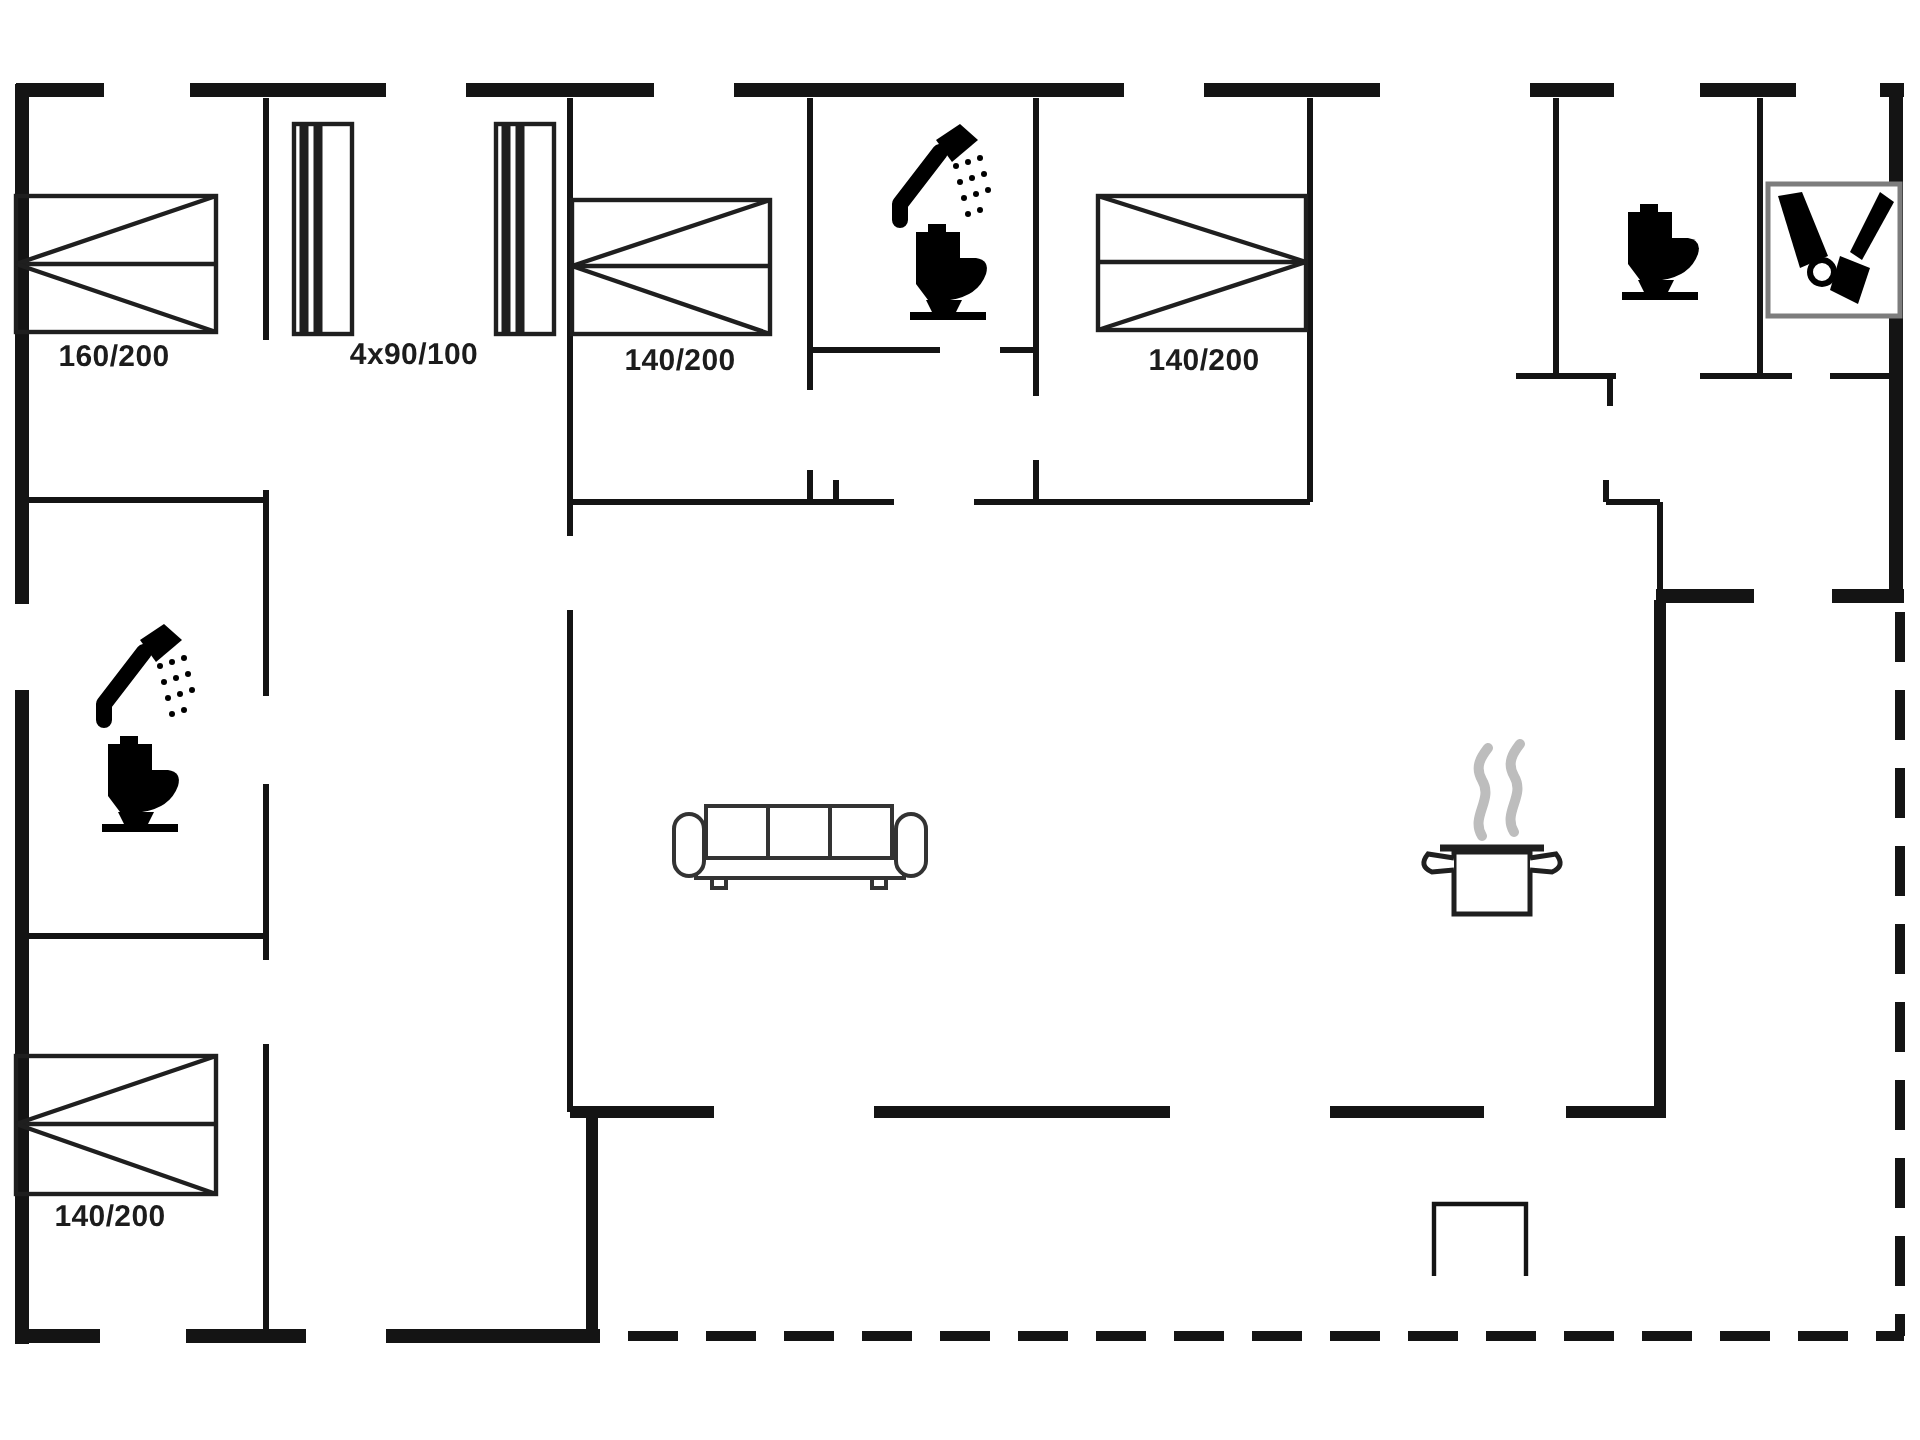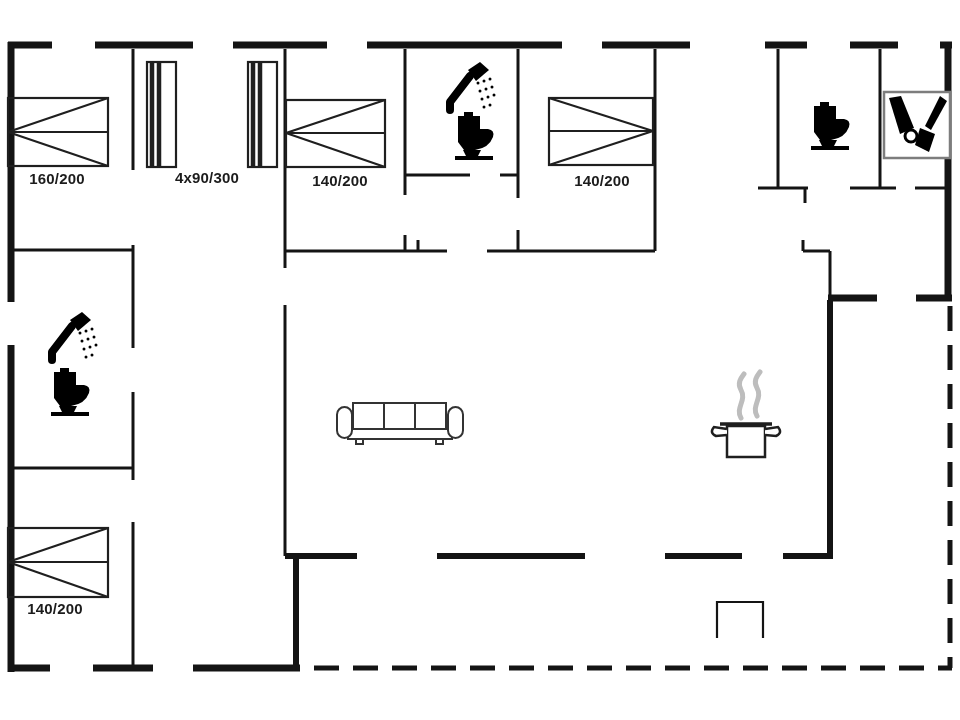--- a/index.html
+++ b/index.html
@@ -210,17 +210,17 @@
       <path d="M741,418 C735,408 747,400 741,390 C737,383 741,378 744,374" fill="none" stroke="#bdbdbd" stroke-width="5" stroke-linecap="round"></path>
       <path d="M757,416 C751,406 763,398 757,388 C753,381 757,376 760,372" fill="none" stroke="#bdbdbd" stroke-width="5" stroke-linecap="round"></path>
       <line x1="720" y1="424" x2="772" y2="424" stroke="#1f1f1f" stroke-width="3.5"></line>
       <rect x="727" y="426" width="38" height="31" fill="#fff" stroke="#1f1f1f" stroke-width="2.5"></rect>
       <path d="M727,429 L714,427 Q709,433 716,436 L727,435" fill="#fff" stroke="#1f1f1f" stroke-width="2.5"></path>
       <path d="M765,429 L778,427 Q783,433 776,436 L765,435" fill="#fff" stroke="#1f1f1f" stroke-width="2.5"></path>
     </g>
   </svg>
 
   <div class="bed-label" style="left:57px;  top:170px;text-align:right;">160/200</div>
-  <div class="bed-label" style="left:207px; top:169px;">4x90/300</div>
+  <div class="bed-label" style="left:207px; top:169px;">4x90/100</div>
   <div class="bed-label" style="left:340px; top:172px;">140/200</div>
   <div class="bed-label" style="left:602px; top:172px;">140/200</div>
   <div class="bed-label" style="left:55px;  top:600px;">140/200</div>
 </div>
 
 </body></html>

